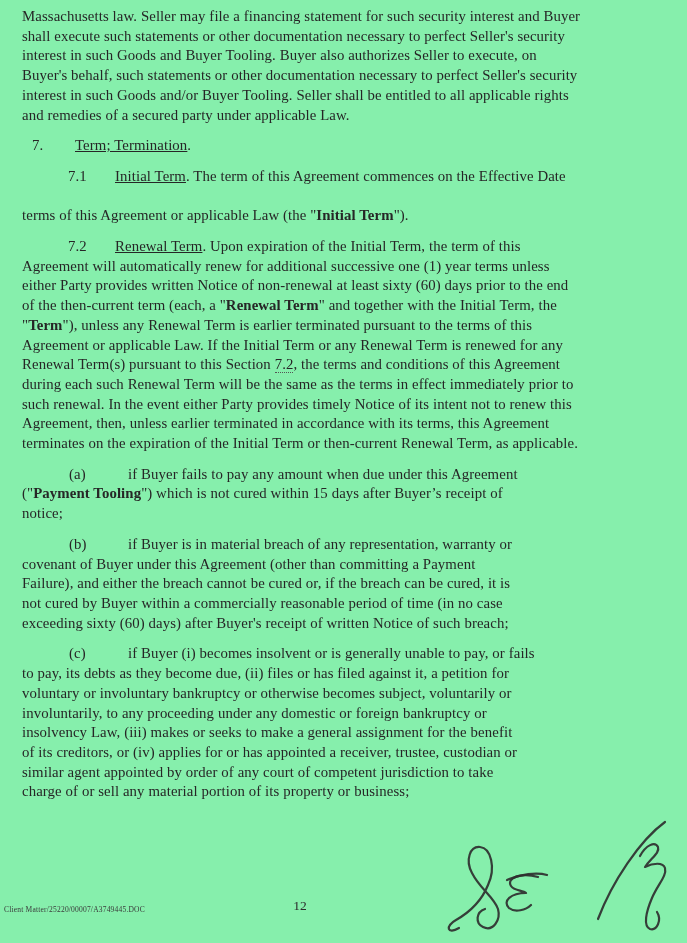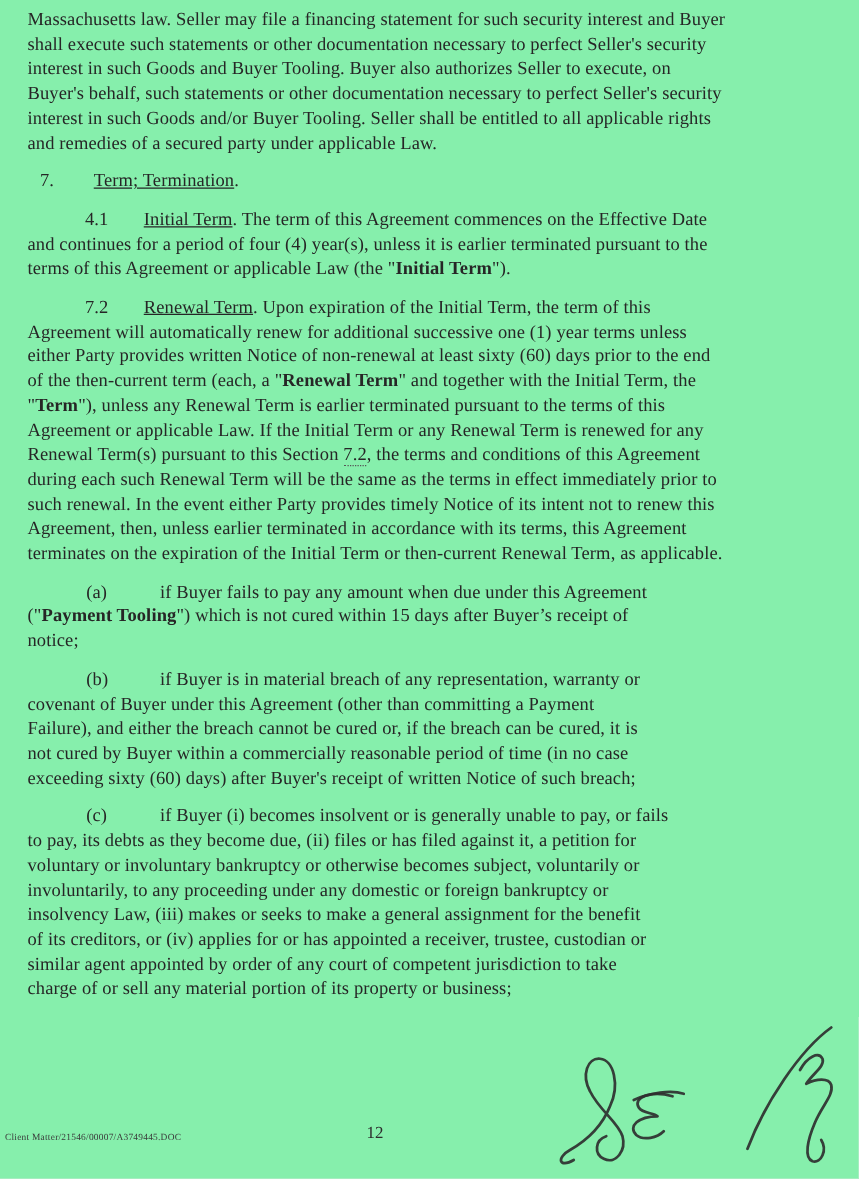--- a/index.html
+++ b/index.html
@@ -42,28 +42,28 @@
   .sig path{fill:none;stroke:#2f2f2f;stroke-width:2.2;stroke-linecap:round;stroke-linejoin:round;opacity:.92;}
 </style>
 </head>
 <body>
 
 <div class="page" style="background: #86efac; color: rgb(38, 38, 38);">
 
   <div class="doc" id="doc-body">
       <div class="para body"><span>Massachusetts law. Seller may file a financing statement for such security interest and Buyer</span><br><span>shall execute such statements or other documentation necessary to perfect Seller's security</span><br><span>interest in such Goods and Buyer Tooling. Buyer also authorizes Seller to execute, on</span><br><span>Buyer's behalf, such statements or other documentation necessary to perfect Seller's security</span><br><span>interest in such Goods and/or Buyer Tooling. Seller shall be entitled to all applicable rights</span><br><span>and remedies of a secured party under applicable Law.</span></div>
       <div class="para h1"><span class="label">7.</span><span class="u">Term; Termination</span><span>.</span></div>
-      <div class="para sec"><span class="label">4.1</span><span class="u">Initial Term</span><span>. The term of this Agreement commences on the Effective Date</span><br><span>and continues for a period of four (4) year(s), unless it is earlier terminated pursuant to the</span><br><span>terms of this Agreement or applicable Law (the "</span><span class="b">Initial Term</span><span>").</span></div>
+      <div class="para sec"><span class="label">7.1</span><span class="u">Initial Term</span><span>. The term of this Agreement commences on the Effective Date</span><br><br><span>terms of this Agreement or applicable Law (the "</span><span class="b">Initial Term</span><span>").</span></div>
       <div class="para sec"><span class="label">7.2</span><span class="u">Renewal Term</span><span>. Upon expiration of the Initial Term, the term of this</span><br><span>Agreement will automatically renew for additional successive one (1) year terms unless</span><br><span>either Party provides written Notice of non-renewal at least sixty (60) days prior to the end</span><br><span>of the then-current term (each, a "</span><span class="b">Renewal Term</span><span>" and together with the Initial Term, the</span><br><span>"</span><span class="b">Term</span><span>"), unless any Renewal Term is earlier terminated pursuant to the terms of this</span><br><span>Agreement or applicable Law. If the Initial Term or any Renewal Term is renewed for any</span><br><span>Renewal Term(s) pursuant to this Section </span><span class="w">7.2</span><span>, the terms and conditions of this Agreement</span><br><span>during each such Renewal Term will be the same as the terms in effect immediately prior to</span><br><span>such renewal. In the event either Party provides timely Notice of its intent not to renew this</span><br><span>Agreement, then, unless earlier terminated in accordance with its terms, this Agreement</span><br><span>terminates on the expiration of the Initial Term or then-current Renewal Term, as applicable.</span></div>
       <div class="para sub"><span class="label">(a)</span><span>if Buyer fails to pay any amount when due under this Agreement</span><br><span>("</span><span class="b">Payment Tooling</span><span>") which is not cured within 15 days after Buyer’s receipt of</span><br><span>notice;</span></div>
       <div class="para sub"><span class="label">(b)</span><span>if Buyer is in material breach of any representation, warranty or</span><br><span>covenant of Buyer under this Agreement (other than committing a Payment</span><br><span>Failure), and either the breach cannot be cured or, if the breach can be cured, it is</span><br><span>not cured by Buyer within a commercially reasonable period of time (in no case</span><br><span>exceeding sixty (60) days) after Buyer's receipt of written Notice of such breach;</span></div>
       <div class="para sub"><span class="label">(c)</span><span>if Buyer (i) becomes insolvent or is generally unable to pay, or fails</span><br><span>to pay, its debts as they become due, (ii) files or has filed against it, a petition for</span><br><span>voluntary or involuntary bankruptcy or otherwise becomes subject, voluntarily or</span><br><span>involuntarily, to any proceeding under any domestic or foreign bankruptcy or</span><br><span>insolvency Law, (iii) makes or seeks to make a general assignment for the benefit</span><br><span>of its creditors, or (iv) applies for or has appointed a receiver, trustee, custodian or</span><br><span>similar agent appointed by order of any court of competent jurisdiction to take</span><br><span>charge of or sell any material portion of its property or business;</span></div>
     </div>
 
-  <div class="footer-left">Client Matter/21546/00007/A3749445.DOC</div>
+  <div class="footer-left">Client Matter/25220/00007/A3749445.DOC</div>
 
   <div class="footer-page">12</div>
 
   <svg class="sig" style="left:445px;top:838px;" width="112" height="102" viewBox="0 0 112 102" aria-hidden="true">
     <path d="M 14 90 C 2 97, 0 88, 11 82 C 25 74, 37 62, 43 47 C 51 30, 46 10, 35 9 C 25 8, 20 22, 27 35 C 35 51, 49 59, 53 71 C 56 82, 48 94, 38 89 C 30 85, 31 74, 40 71"></path>
     <path d="M 93 39 C 76 34, 61 40, 66 48 C 69 53, 78 52, 81 55 C 66 55, 57 63, 64 70 C 70 75, 81 72, 86 67"></path>
     <path d="M 62 42 C 75 36, 92 34, 102 37"></path>
   </svg>
 
   <svg class="sig" style="left:592px;top:816px;" width="95" height="126" viewBox="0 0 95 126" aria-hidden="true">

